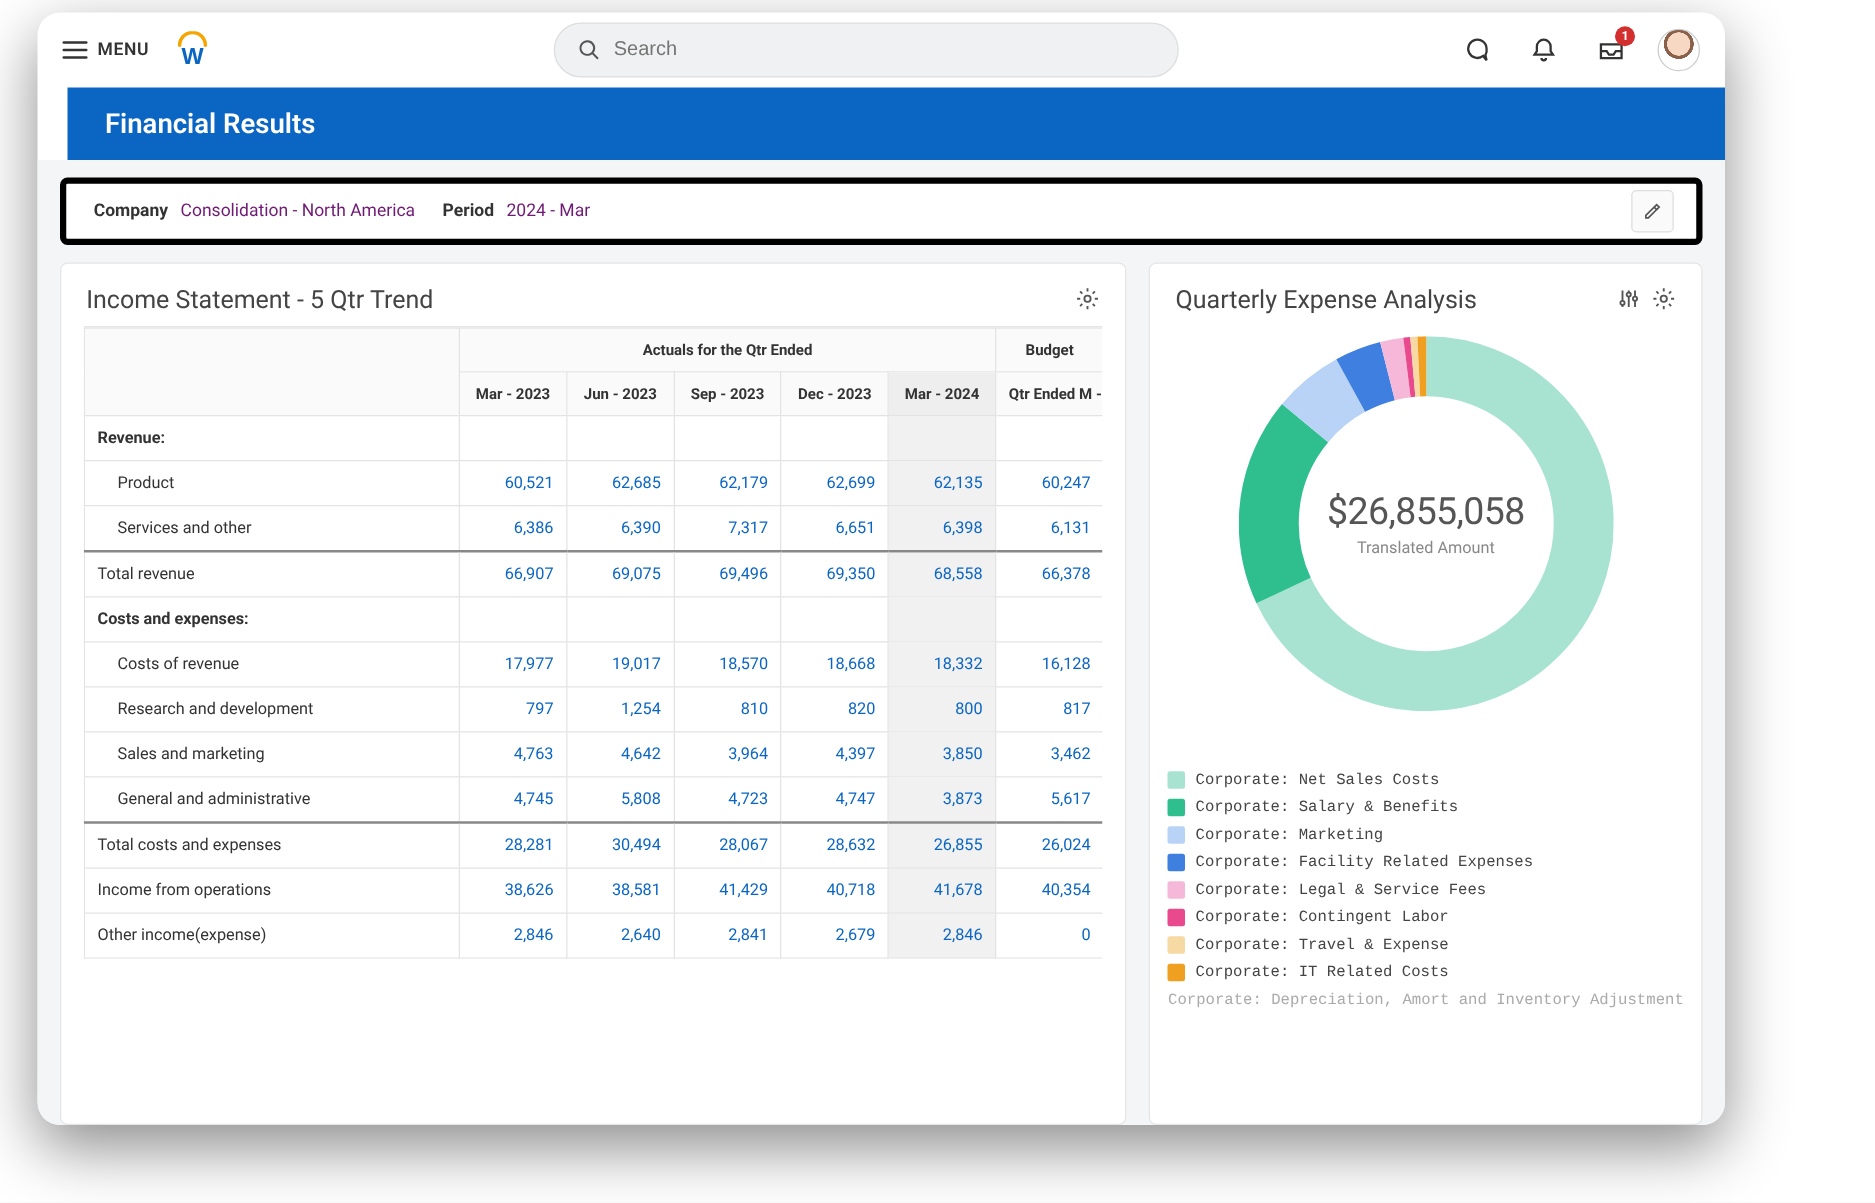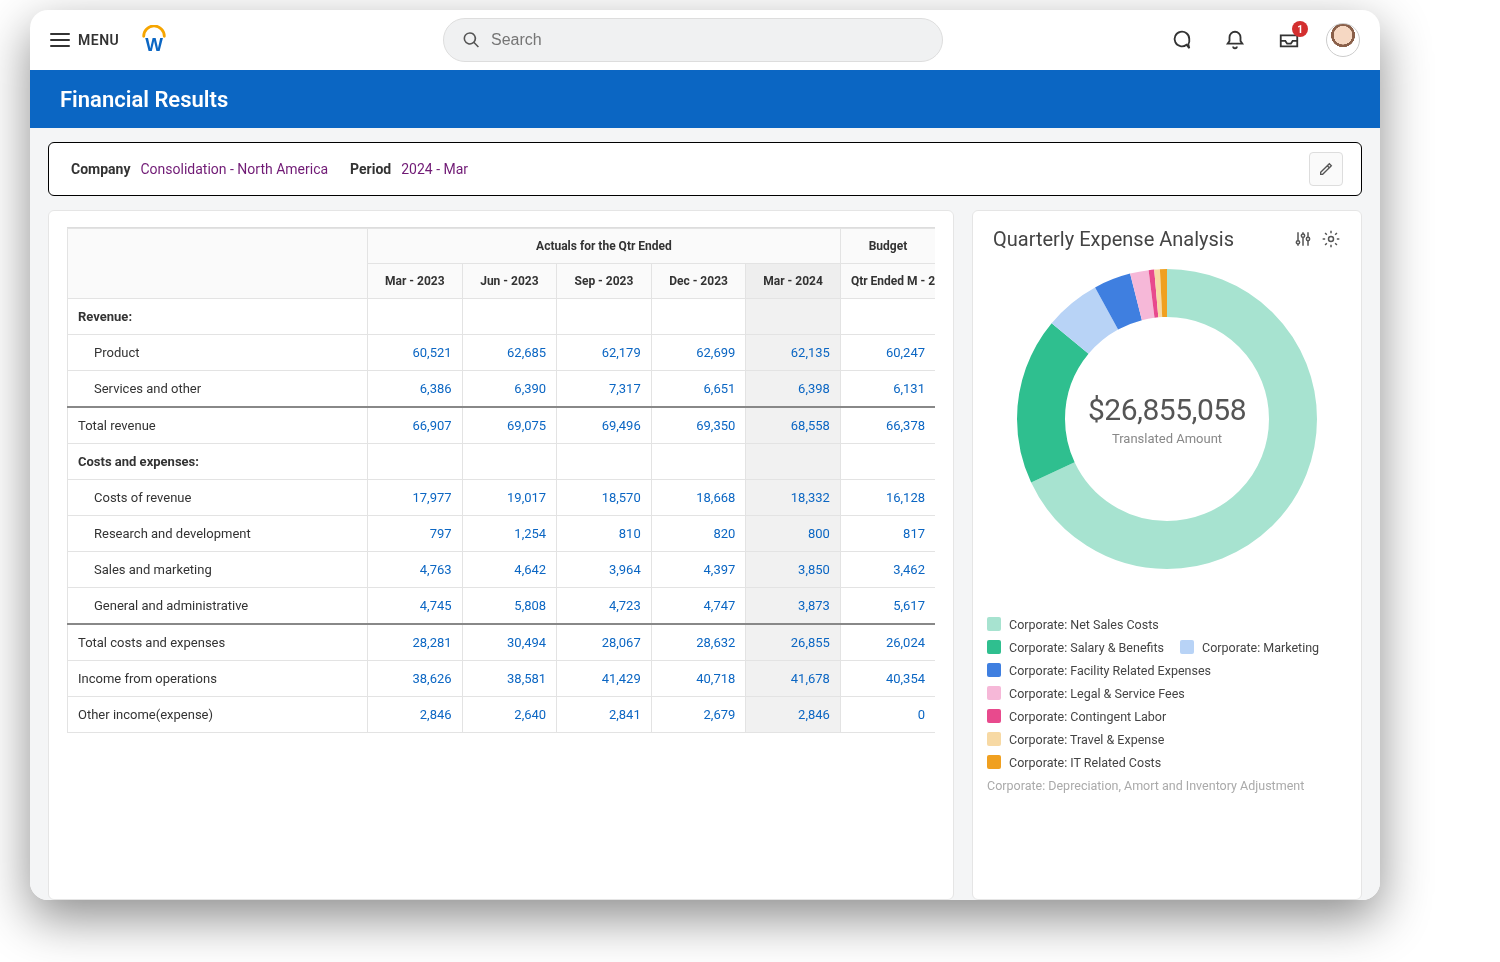--- a/index.html
+++ b/index.html
@@ -82,34 +82,34 @@
     border:1px solid #ccc;
   }
 
   
   .banner {
     background:#0b66c3;
     color:#fff;
     height:58px;
     display:flex; align-items:center;
     padding: 0 30px;
-    font-size:22px; font-weight:600;
+    font-size:22px; font-weight:600;margin-left:24px;
   }
 
   
   .content {
     background:#f4f5f6;
     height: calc(100% - 60px - 58px);
     padding: 14px 18px 0 18px;
     display:flex; flex-direction:column; gap:14px;
   }
   .filterbar {
     background:#fff;
     border-radius:6px;
-    border:1px solid #000000;
+    border:5px solid #000000;
     height:54px;
     display:flex; align-items:center;
     padding: 0 22px;
     font-size:14px;
     gap: 10px;
     position:relative;
   }
   .filterbar .lbl { font-weight:700; color:#333; }
   .filterbar .val { color:#701a75; margin-right:12px; }
   .editbtn {
@@ -200,21 +200,21 @@
   .donut-center .sub { font-size:13px; color:#888; margin-top:4px;}
 
   .legend {
     margin-top:20px;
     width:100%;
     font-size:12.5px;
     color:#444;
     display:flex; flex-wrap:wrap;
     gap: 8px 16px;
   }
-  .legend .item { display:flex; align-items:flex-start; gap:8px; }
+  .legend .item { display:flex; align-items:flex-start; gap:8px;font-family:Liberation Mono, monospace; }
   .legend .sw { width:14px; height:14px; border-radius:2px; }
   .legend .cut { color:#aaa; width:100%; overflow:hidden; text-overflow:ellipsis; white-space:nowrap;}
 
 </style>
 </head>
 <body>
 
 <div class="frame">
 
   <div class="topbar" data-interactable="false">
@@ -280,20 +280,30 @@
         <svg viewBox="0 0 24 24" data-interactable="false">
             <path d="M4 17l10-10 3 3L7 20H4z"></path>
             <path d="M14 7l3-3 3 3-3 3"></path>
           </svg>
       </div>
     </div>
 
     <div class="cols">
 
       <div class="card lcard" data-interactable="false">
+        <div class="cardhdr">
+          <span data-interactable="false">Income Statement - 5 Qtr Trend</span>
+          <span class="spacer"></span>
+          <span class="gear" data-interactable="true">
+            <svg viewBox="0 0 24 24" data-interactable="false">
+                <circle cx="12" cy="12" r="3"></circle>
+                <path d="M12 2v3M12 19v3M4.9 4.9l2.1 2.1M17 17l2.1 2.1M2 12h3M19 12h3M4.9 19.1L7 17M17 7l2.1-2.1"></path>
+              </svg>
+          </span>
+        </div>
 
         <div class="tablewrap">
           <table data-interactable="false">
             <thead id="is-thead">
                 <tr>
                   <th rowspan="2" class="rowlabel"></th>
                   <th colspan="5">Actuals for the Qtr Ended</th>
                   <th>Budget</th>
                 </tr>
                 <tr>

